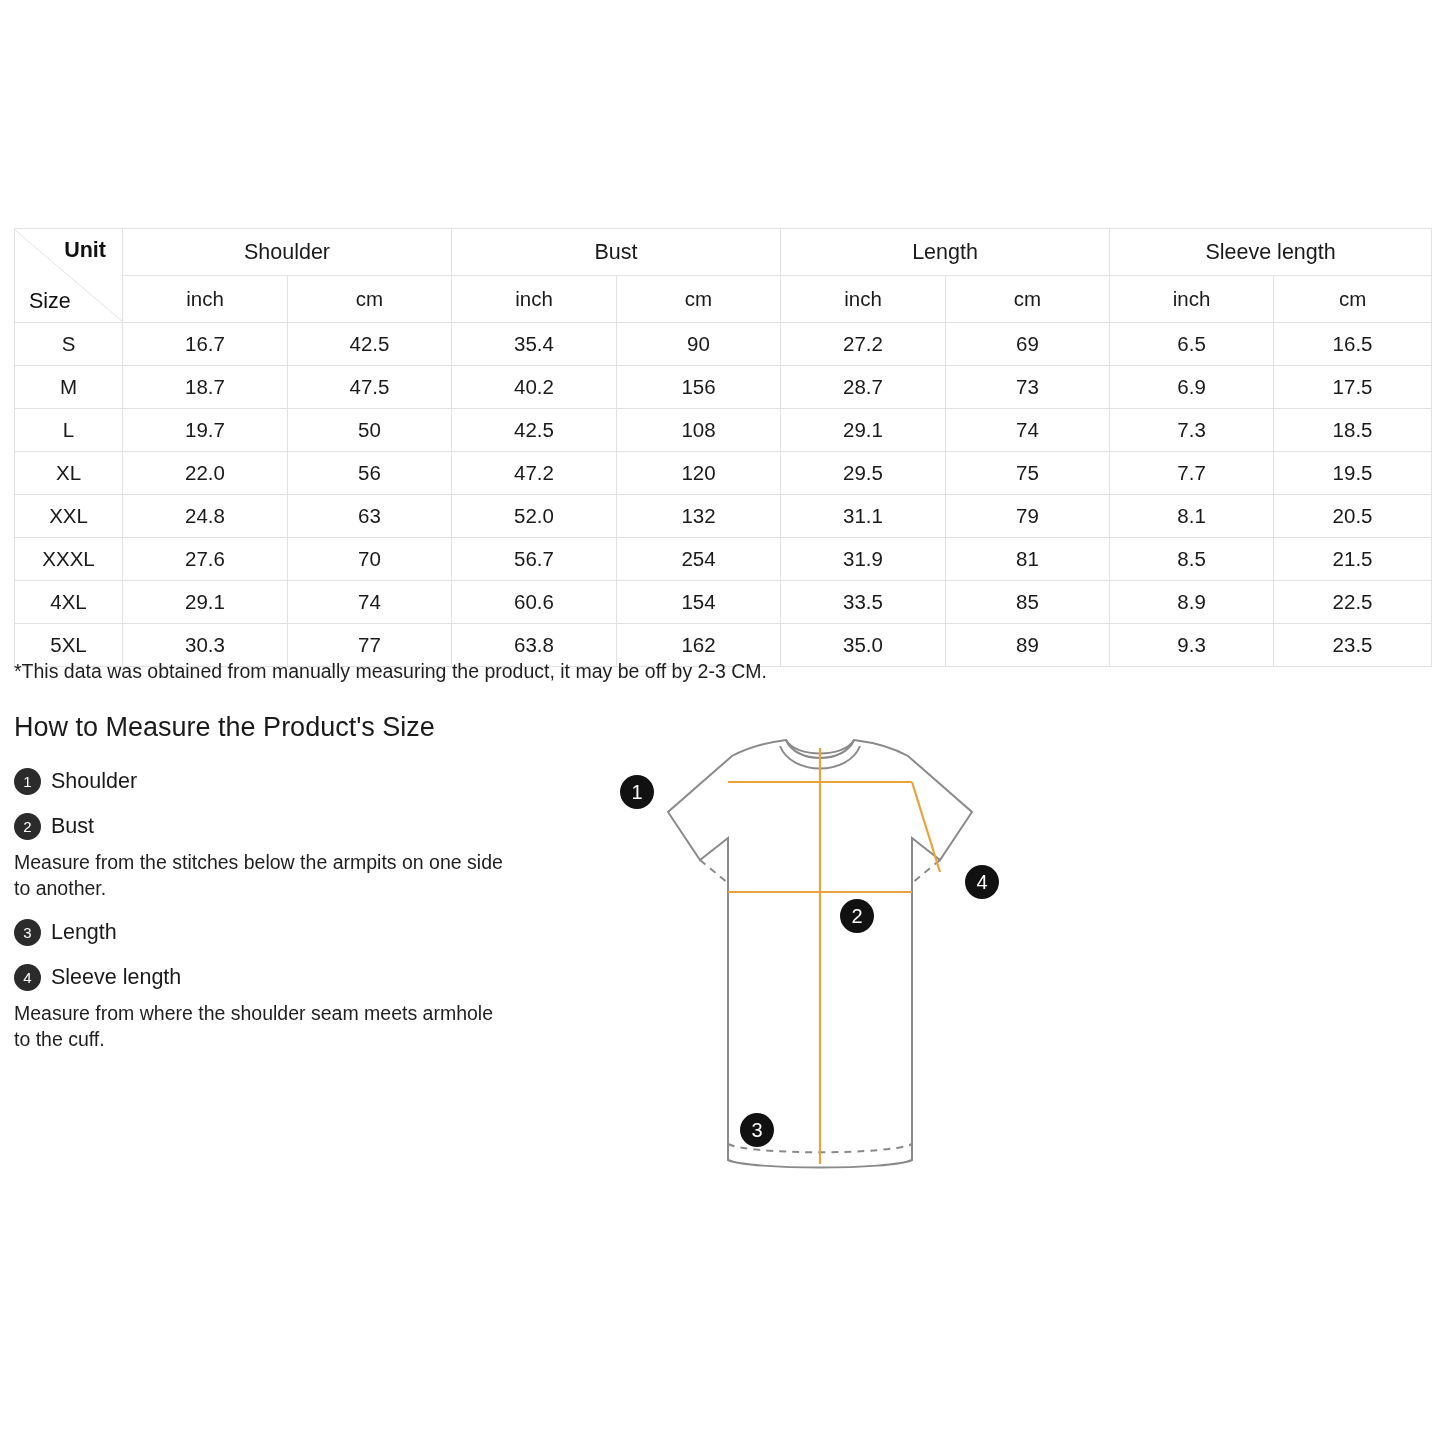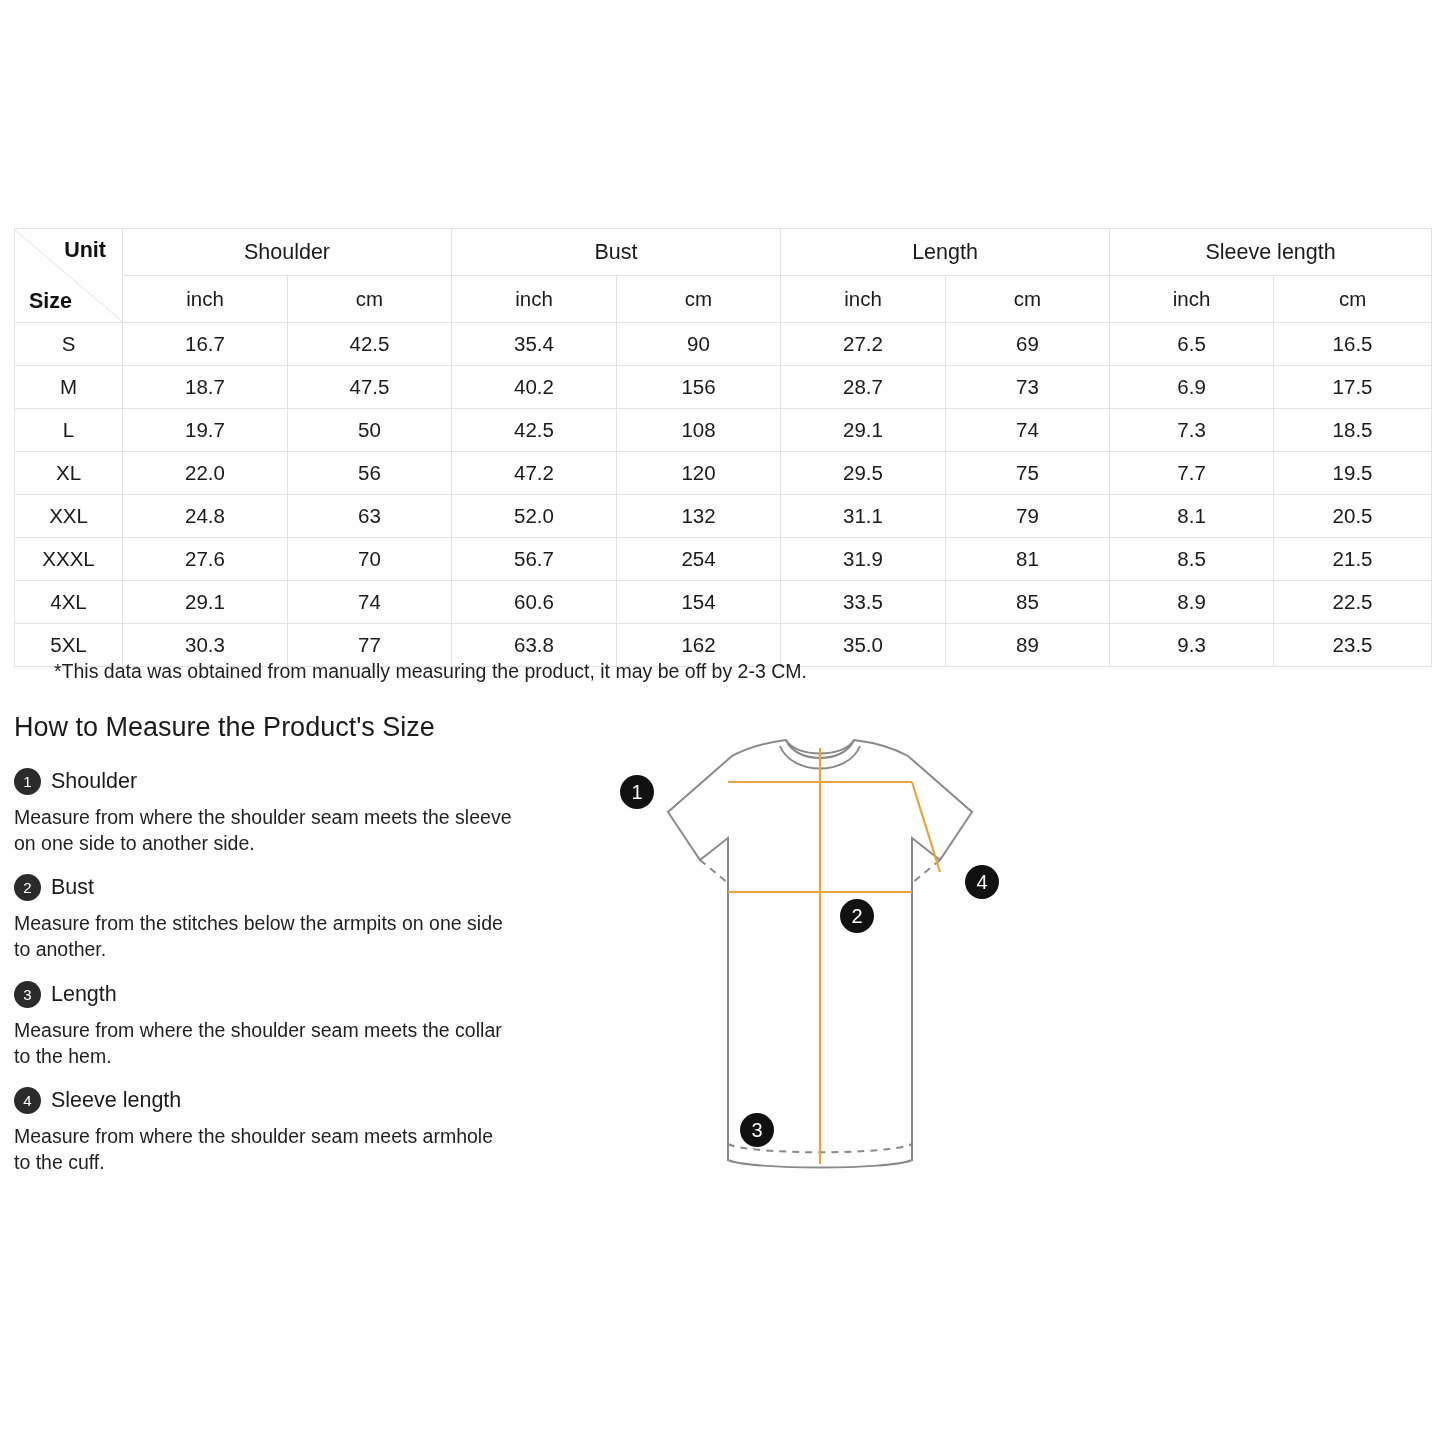--- a/index.html
+++ b/index.html
@@ -74,31 +74,30 @@
     right: 16px;
     font-size: 21.5px;
     font-weight: bold;
     color: #111;
   }
   .corner-size {
     position: absolute;
     bottom: 8px;
     left: 14px;
     font-size: 21.5px;
-    font-weight: bold;
+    font-weight: normal;
     color: #111;
   }
   td.size-label { font-size: 21px; }
   .note {
     position: absolute;
     left: 14px;
     top: 660px;
     font-size: 19.5px;
     color: #1f1f1f;
-    margin-left: 40px;
   }
 
   
   .how-title {
     position: absolute;
     left: 14px;
     top: 712px;
     font-size: 27px;
     color: #1a1a1a;
   }
@@ -290,37 +289,35 @@
 
   <div class="how-title">How to Measure the Product's Size</div>
 
   <div class="steps">
 
     <div class="step">
       <div class="step-head">
         <div class="badge">1</div>
         <div class="step-name">Shoulder</div>
       </div>
-      <div class="step-desc">Measure from where the shoulder seam meets the sleeve on one side to another side.</div>
     </div>
 
     <div class="step">
       <div class="step-head">
         <div class="badge">2</div>
         <div class="step-name">Bust</div>
       </div>
       <div class="step-desc">Measure from the stitches below the armpits on one side to another.</div>
     </div>
 
     <div class="step">
       <div class="step-head">
         <div class="badge">3</div>
         <div class="step-name">Length</div>
       </div>
-      <div class="step-desc">Measure from where the shoulder seam meets the collar to the hem.</div>
     </div>
 
     <div class="step">
       <div class="step-head">
         <div class="badge">4</div>
         <div class="step-name">Sleeve length</div>
       </div>
       <div class="step-desc">Measure from where the shoulder seam meets armhole to the cuff.</div>
     </div>
 

